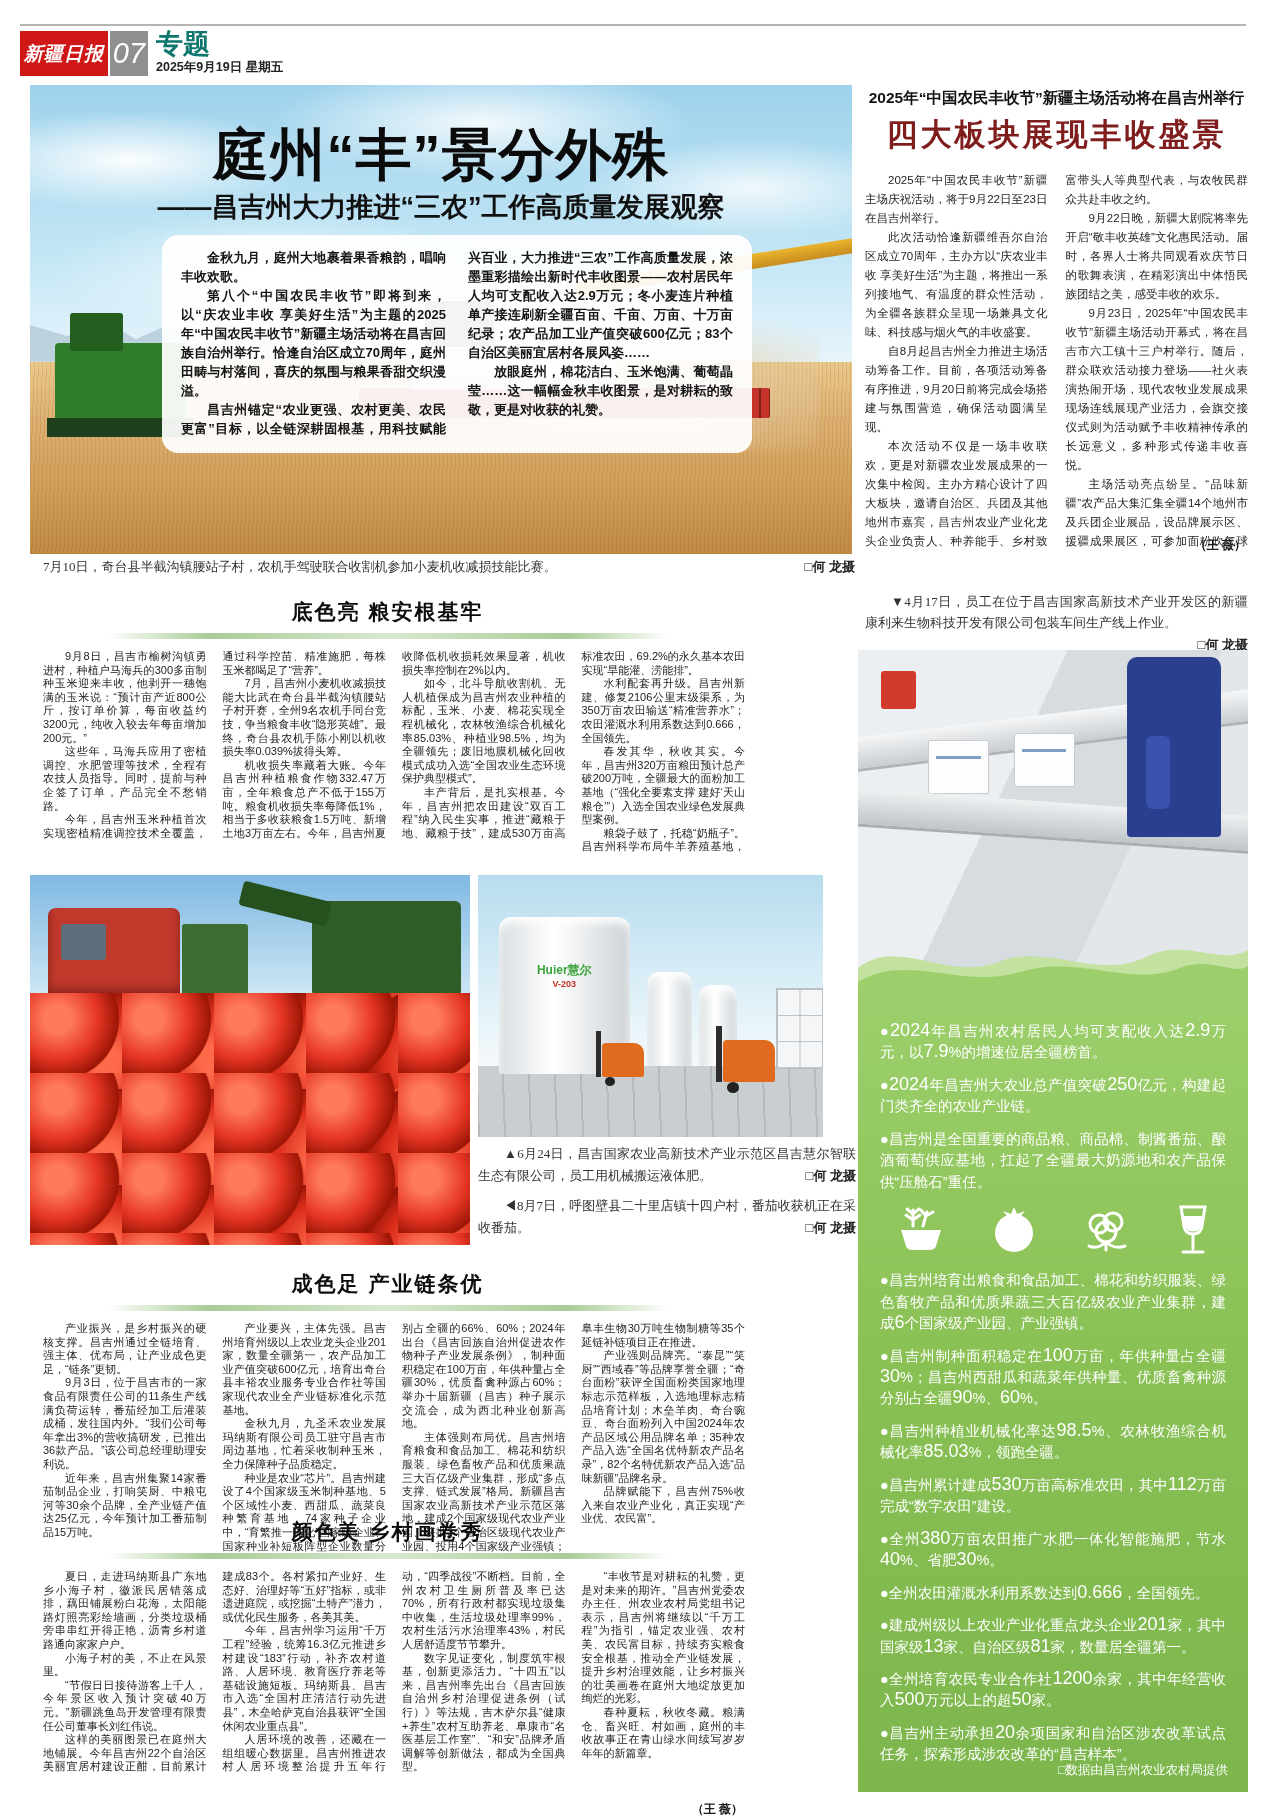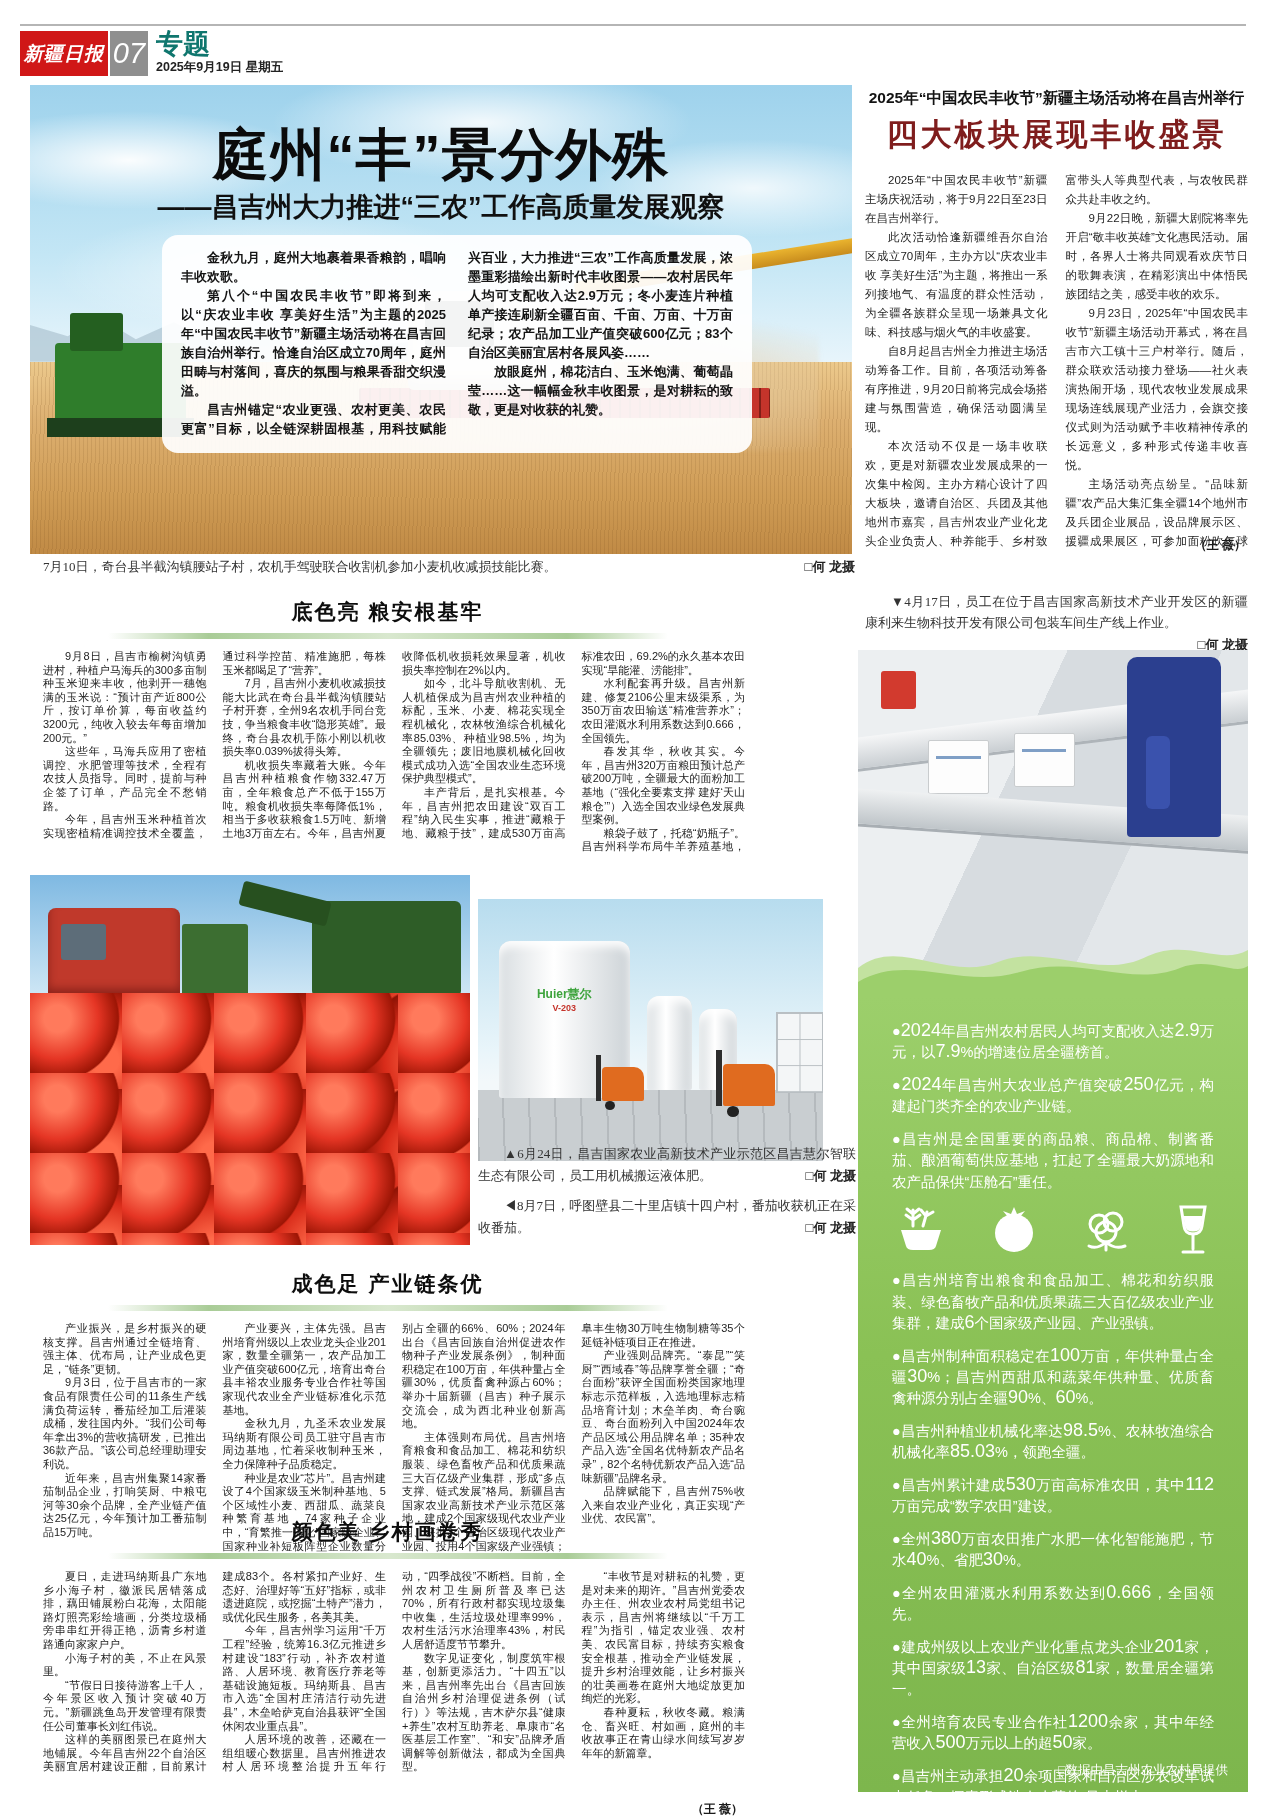--- a/index.html
+++ b/index.html
@@ -80,21 +80,21 @@
      transform:rotate(4deg);border-radius:6px;box-shadow:0 3px 0 #a8aeb3;}
   .fp-red{position:absolute;left:6%;top:6%;width:9%;height:11%;background:#d23a2e;border-radius:3px;}
   .fp-carton{position:absolute;width:15%;height:15%;background:#fdfdfd;border:1px solid #c9ccce;border-radius:2px;}
   .fp-carton::after{content:"";position:absolute;left:12%;top:28%;width:76%;height:3px;background:#7f9fc6;}
   .fp-worker{position:absolute;right:7%;top:2%;width:24%;height:52%;background:#2b3f8f;border-radius:10px 10px 4px 4px;}
   .fp-worker::before{content:"";position:absolute;left:20%;top:44%;width:26%;height:40%;background:#3a52ad;border-radius:6px;}
   .fp-wave{left:858px;top:924px;width:390px;height:74px;}
   .green-panel{left:858px;top:997px;width:390px;height:795px;
      background:linear-gradient(180deg,#9ccf6b 0%,#8ac155 45%,#7db64d 100%);
      padding:24px 22px 40px;box-sizing:border-box;}
-  .gp-bullets p{margin:0 12px 11px;color:#fff;font-size:14.5px;line-height:1.48;text-align:justify;}
+  .gp-bullets p{margin:0 0 11px;color:#fff;font-size:14.5px;line-height:1.48;text-align:justify;}
   .gp-bullets p .num{font-size:18px;line-height:1;}
   .gp-icons{display:flex;justify-content:center;gap:38px;margin:4px 0 14px;}
   .gp-icons svg{display:block;}
   .gp-source{position:absolute;right:20px;bottom:13px;color:#fff;font-size:12.5px;}
 
   
   .section{left:30px;width:715px;}
   .sec-title{text-align:center;font-size:21px;font-weight:900;color:#0d0d0d;letter-spacing:2px;}
   .sec-rule{height:6px;width:560px;margin:7px auto 0;border-radius:3px;
      background:linear-gradient(90deg, rgba(160,195,150,0) 0%, #a9cc97 18%, #d9e8cf 50%, #a9cc97 82%, rgba(160,195,150,0) 100%);}
@@ -120,21 +120,21 @@
      background-image:
        radial-gradient(circle at 30% 32%, #ff7a5c 0 16%, #e53524 48%, #9c1505 72%, rgba(0,0,0,0) 74%),
        radial-gradient(circle at 68% 70%, #ff6a4a 0 14%, #d92c1a 50%, #8e1204 74%, rgba(0,0,0,0) 76%),
        radial-gradient(circle at 55% 25%, #f95f3f 0 15%, #cc2312 52%, #7e0f03 75%, rgba(0,0,0,0) 77%),
        radial-gradient(circle at 15% 75%, #f1552f 0 13%, #c02010 55%, rgba(0,0,0,0) 76%),
        radial-gradient(circle at 85% 35%, #3f7a2b 0 20%, rgba(0,0,0,0) 60%),
        radial-gradient(circle at 8% 20%, #35661f 0 26%, rgba(0,0,0,0) 62%);
      background-size:92px 80px,110px 96px,84px 74px,120px 100px,260px 200px,300px 240px;
      background-color:#a42410;}
   .tank-photo{left:478px;top:875px;width:345px;height:262px;overflow:hidden;
-     background:linear-gradient(180deg,#b7dcee 0%,#e9f5fa 58%,#f3f8fa 70%);margin-top:24px;}
+     background:linear-gradient(180deg,#b7dcee 0%,#e9f5fa 58%,#f3f8fa 70%);}
   .kp-ground{position:absolute;left:0;bottom:0;width:100%;height:27%;background:#c9ced1;
      background-image:repeating-linear-gradient(88deg, rgba(120,125,130,.25) 0 2px, rgba(0,0,0,0) 2px 26px);}
   .kp-tank{position:absolute;background:linear-gradient(90deg,#d9dee1 0%,#ffffff 42%,#cdd3d7 100%);
      border-radius:12px 12px 3px 3px;box-shadow:inset 0 6px 8px rgba(255,255,255,.9);}
   .kp-tank .lbl-g{color:#3da33c;font-weight:900;font-size:12px;text-align:center;margin-top:34%;}
   .kp-tank .lbl-r{color:#c5342b;font-weight:700;font-size:9px;text-align:center;}
   .kp-fork{position:absolute;background:#e06b1f;border-radius:4px 10px 2px 2px;}
   .kp-fork::before{content:"";position:absolute;left:-14%;top:-34%;width:12%;height:134%;background:#2d2d2d;}
   .kp-fork::after{content:"";position:absolute;left:8%;bottom:-26%;width:24%;height:26%;background:#222;border-radius:50%;
      box-shadow:260% 0 0 #222;}

